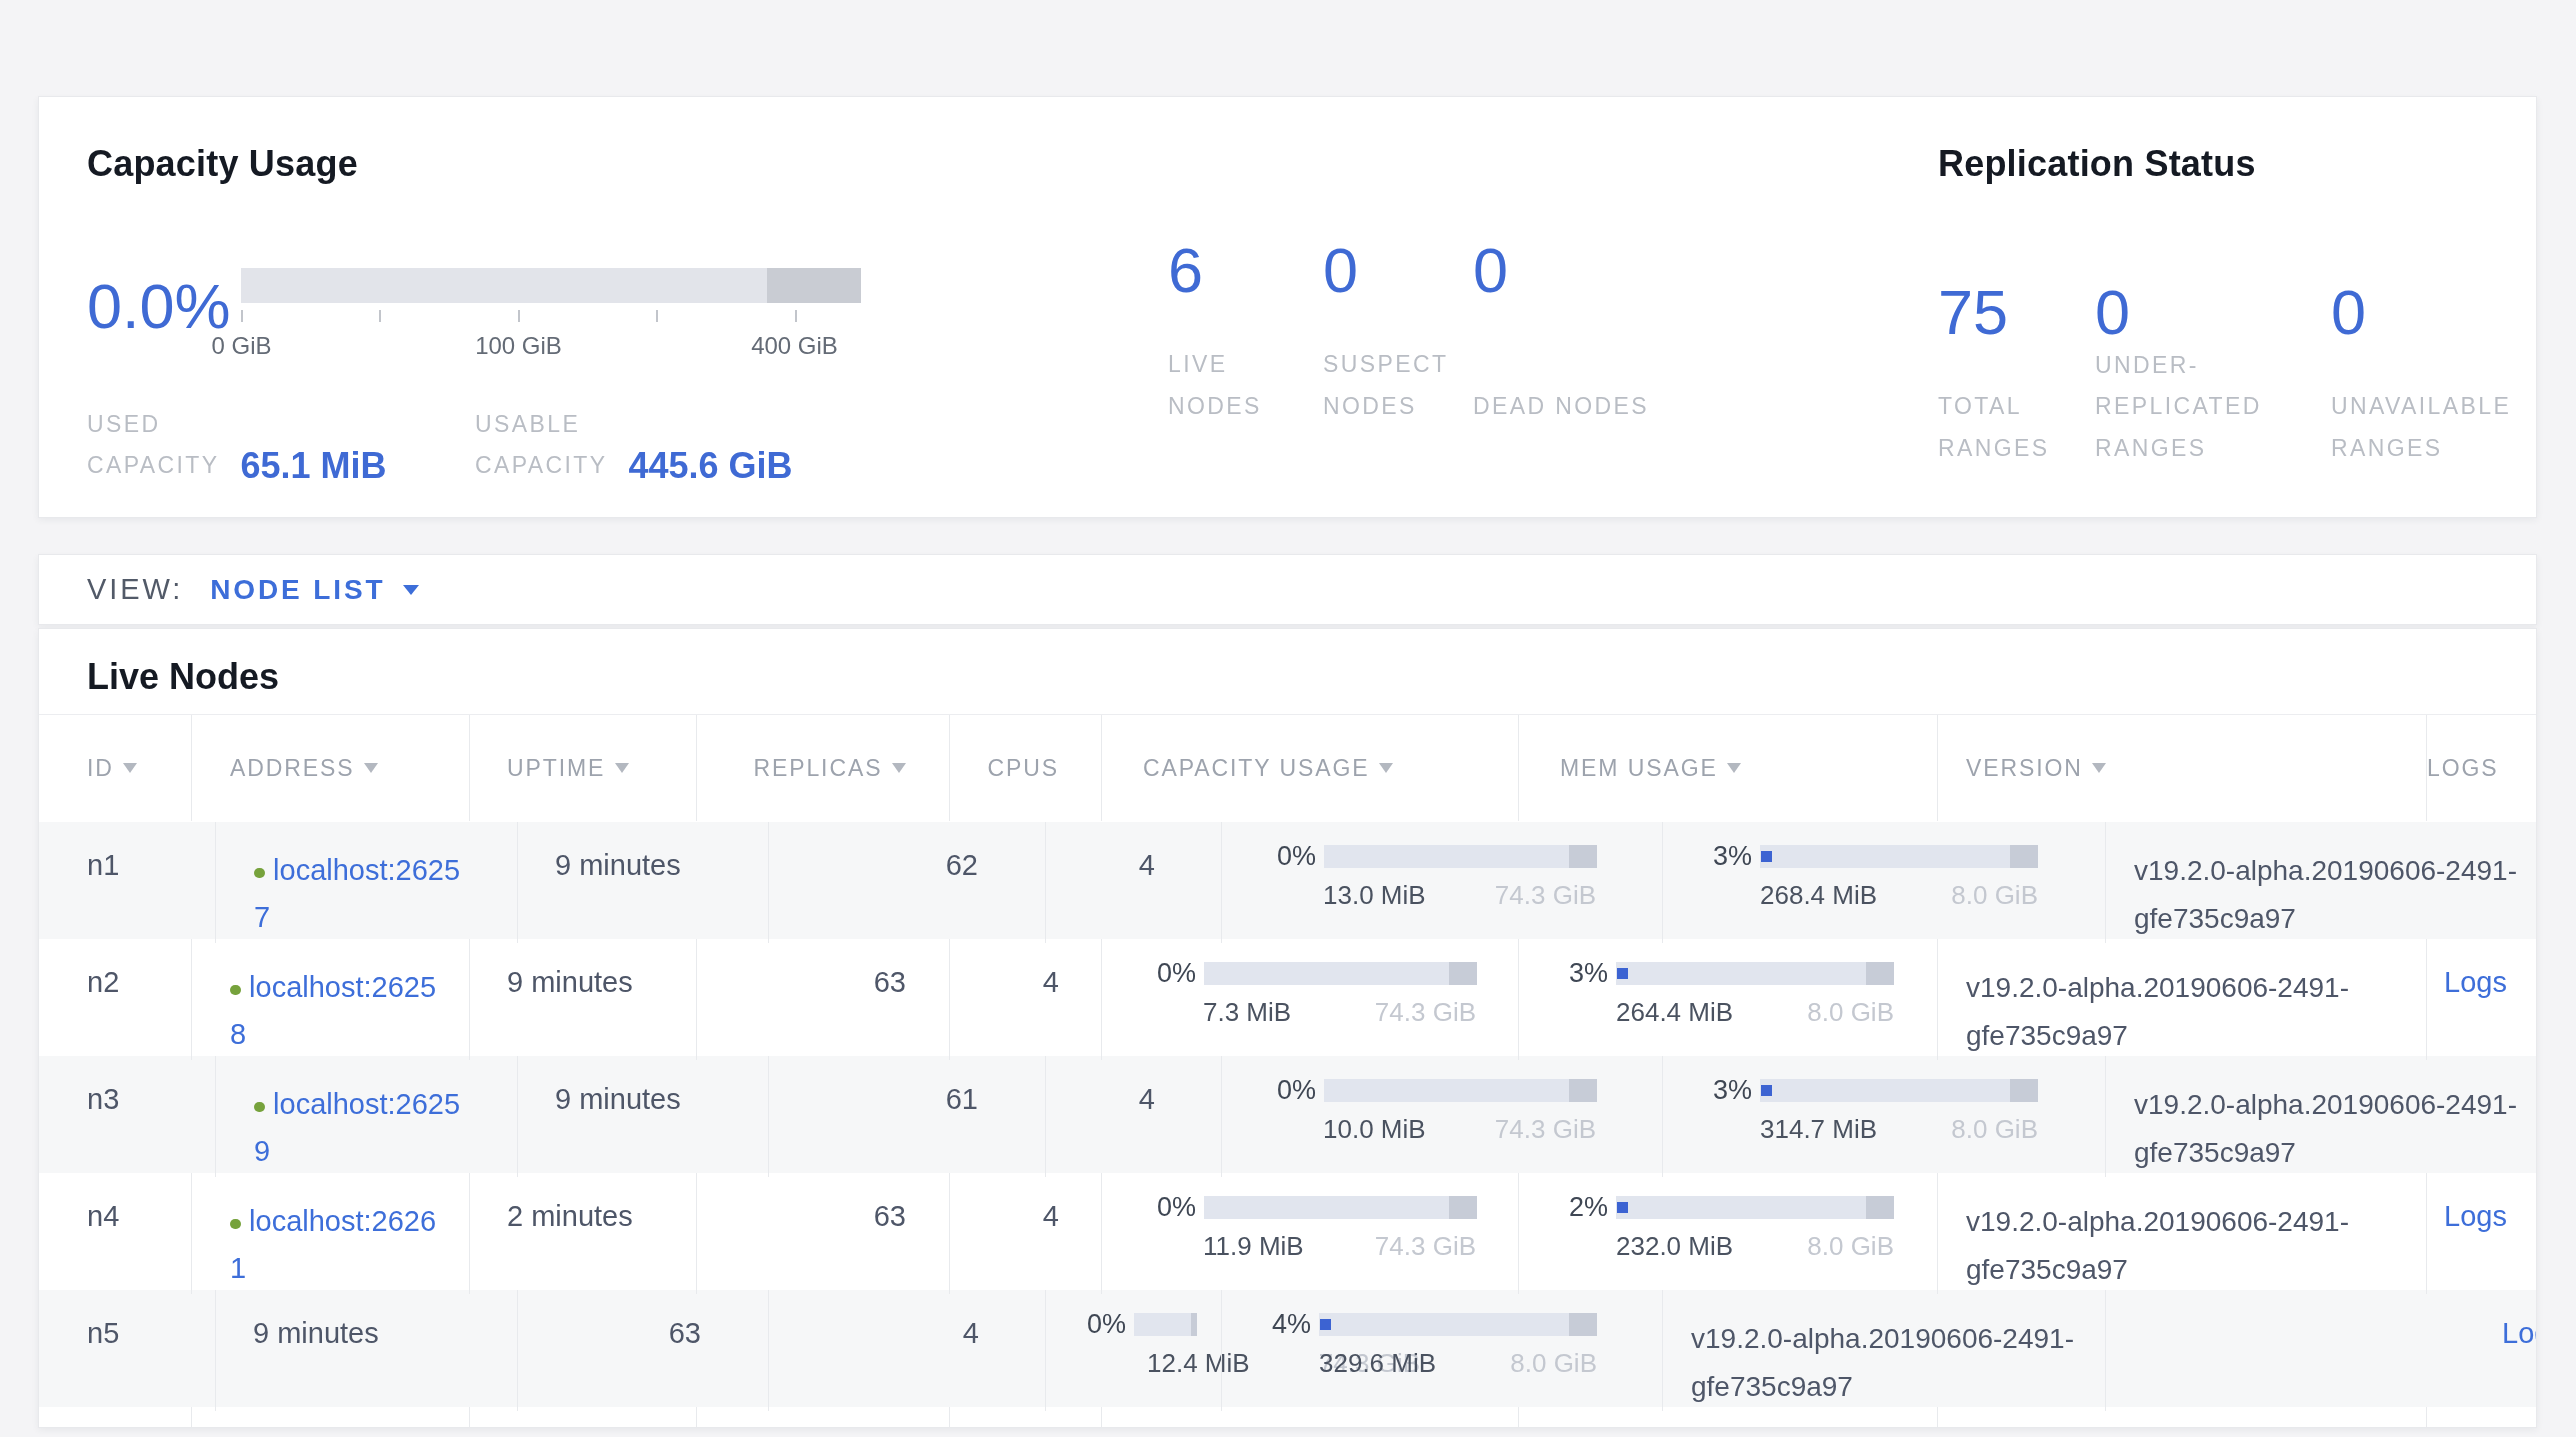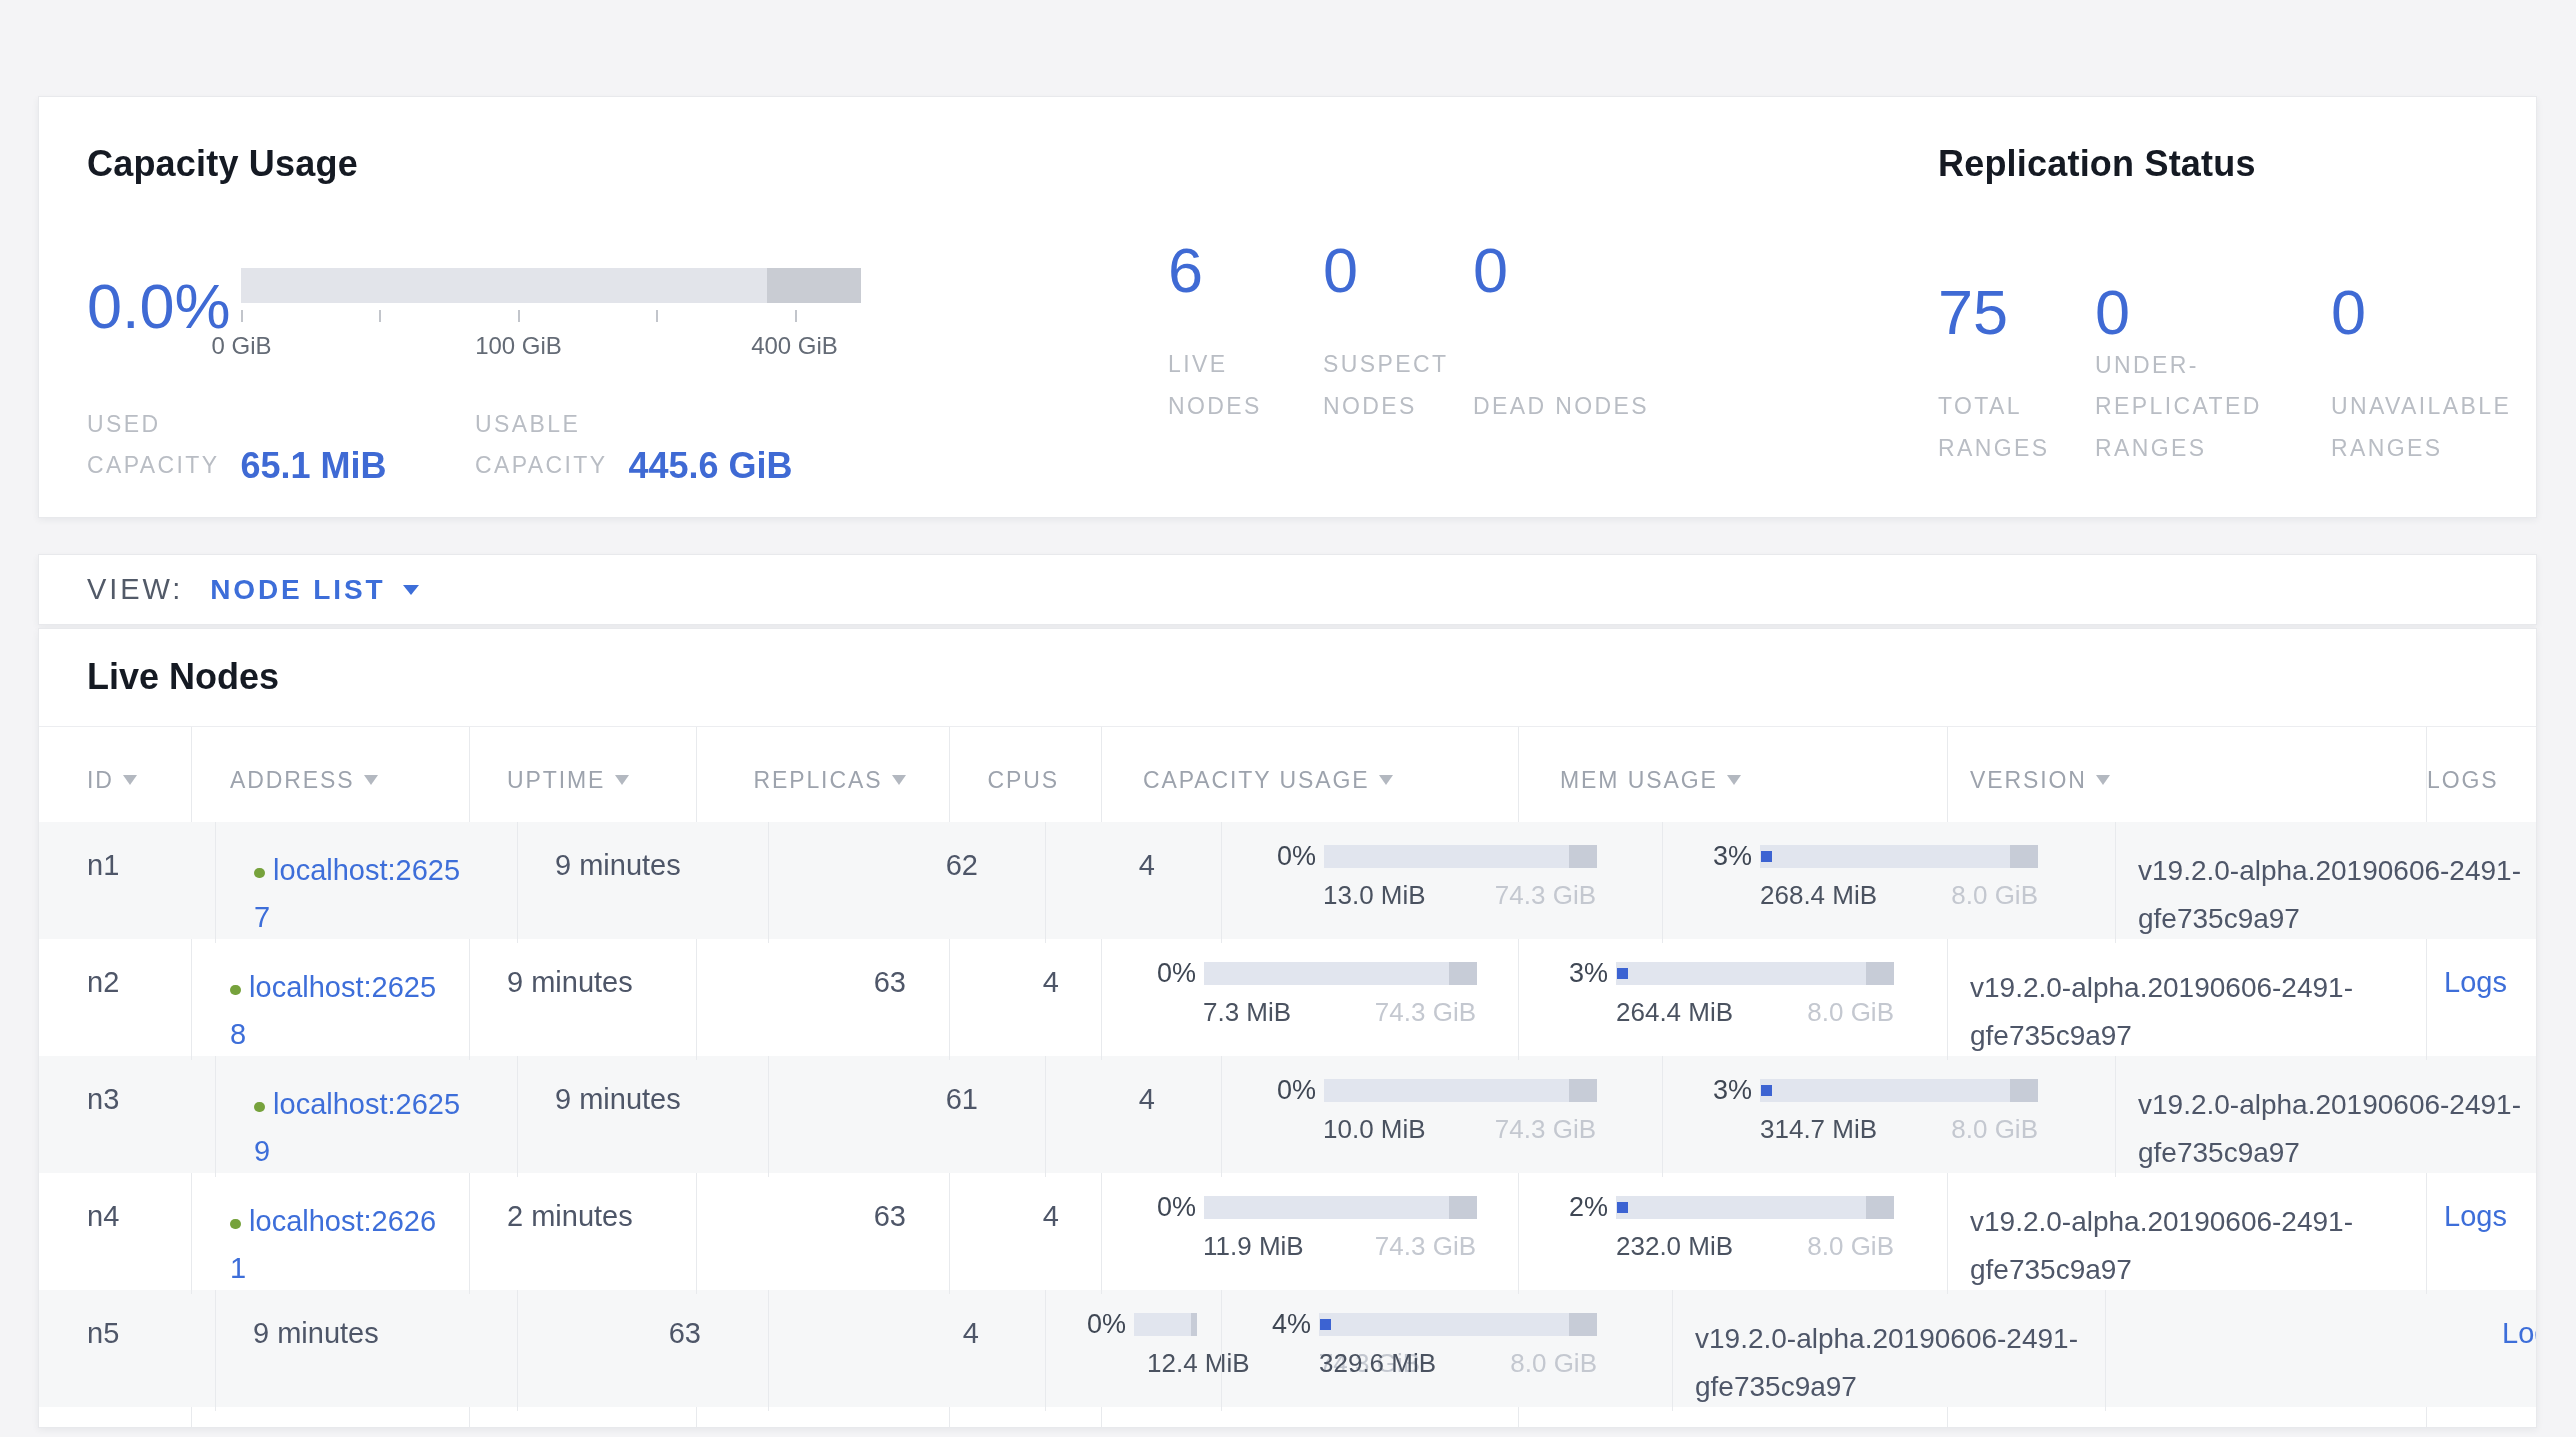--- a/index.html
+++ b/index.html
@@ -70,42 +70,42 @@
 
   
   .view-label { font-size:29px; letter-spacing:2.9px; color:#525a68; font-weight:500; }
   .view-select { display:flex; align-items:center; margin-left:27px; cursor:pointer; }
   .view-value { font-size:28px; letter-spacing:2.9px; color:#3d6ed9; font-weight:700; }
   .tri { width:0; height:0; border-left:8.6px solid transparent; border-right:8.6px solid transparent; border-top:10.5px solid #3d6ed9; margin-left:17px; }
 
   
   .table-title { position:absolute; left:48px; top:27px; font-size:36px; font-weight:700; color:#151a23; }
   .tgrid { display:grid; grid-template-columns:152px 278px 227px 253px 152px 417px 419px 489px 1fr; }
-  .thead { position:absolute; left:0; top:97px; width:100%; height:107px; border-top:1px solid #ecedf0; }
+  .thead { position:absolute; left:0; top:85px; width:100%; height:107px; border-top:1px solid #ecedf0; }
   .thead .hc {
     display:flex; align-items:center;
     font-size:23px; letter-spacing:1.9px; color:#9da3ad; font-weight:500;
   }
   .hc .sort { width:0; height:0; border-left:7.7px solid transparent; border-right:7.7px solid transparent; border-top:10.5px solid #b3b8c0; margin-left:9.6px; }
   .tbody { position:absolute; left:0; top:193px; width:100%; }
   .trow { height:117px; }
   .trow.alt { background:#f6f7f8;gap:24px; }
   .trow.partial { height:23px; background:#ffffff; }
   .c + .c { border-left:1px solid #e8eaed; }
   .cell { font-size:29px; color:#4e5668; }
 
   
   .c0 { padding-left:48px; }
   .c1 { padding-left:38px; padding-right:31px; }
   .c2 { padding-left:37px; }
   .c3 { padding-right:43px; justify-content:flex-end; text-align:right; }
   .c4 { padding-right:42px; justify-content:flex-end; text-align:right; }
   .c5 { padding-left:41px; }
   .c6 { padding-left:41px; }
-  .c7 { padding-left:22px;margin-left:10px; }
+  .c7 { padding-left:28px; }
   .c8 { padding-right:29px; justify-content:flex-start; text-align:right; }
   .trow .c0,.trow .c2,.trow .c3,.trow .c4 { padding-top:27px; }
   .trow .c1 { padding-top:25px; line-height:47px; }
   .trow .c7 { padding-top:25px; line-height:48px; font-size:28px; width:489px; }
   .trow .c8 { padding-top:27px; }
   .trow .c5,.trow .c6 { padding-top:19px; }
 
   a.blue { color:#3d6ed9; text-decoration:none; cursor:pointer; }
   .dot { display:inline-block; width:10.5px; height:10.5px; border-radius:50%; background:#76a23c; margin-right:8.6px; vertical-align:1.9px; }
   .addr { word-break:break-all; }

